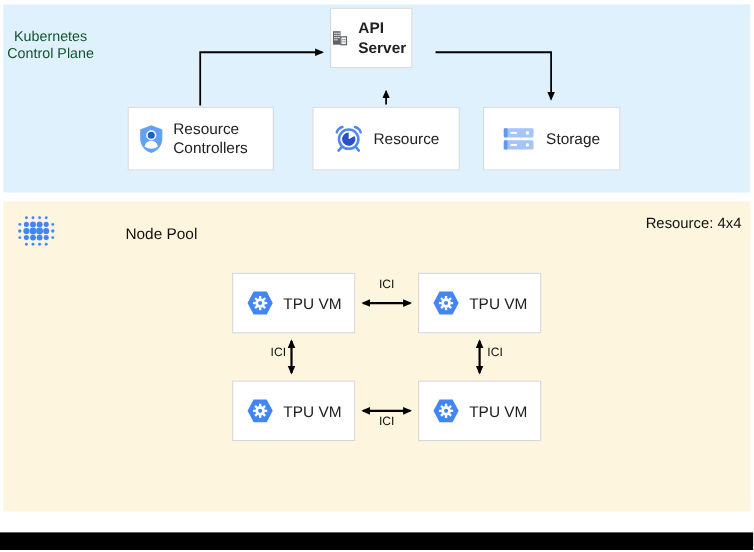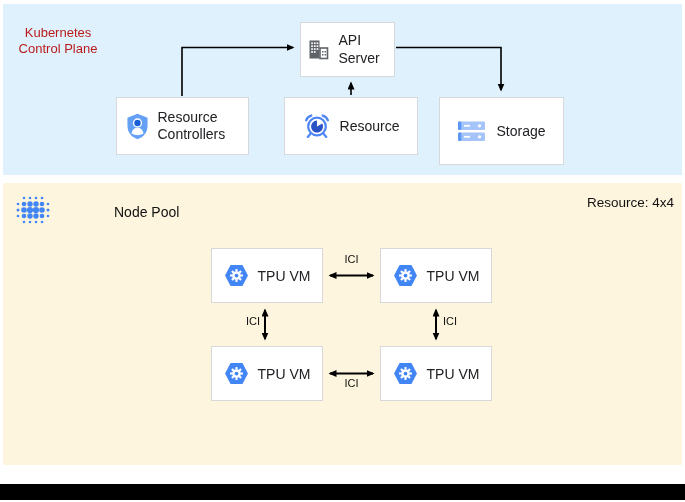--- a/index.html
+++ b/index.html
@@ -5,40 +5,40 @@
   html,body { margin:0; padding:0; background:#ffffff; }
   .stage {
     position:relative; width:685px; height:502px; overflow:hidden;
     font-family:"Liberation Sans", sans-serif; color:#1f1f1f; background:#ffffff;
   }
   .panel { position:absolute; }
   .panel-cp { left:3px; top:4px; width:679px; height:171px; background:#dff1fc; }
   .panel-np { left:3px; top:183px; width:679px; height:282px; background:#fdf5dd; }
 
   .cp-title {
-    position:absolute; left:12px; top:25px; width:92px;
-    text-align:center; font-size:13px; line-height:16px; color:#b91c1c;
+    position:absolute; left:0; top:25px; width:92px;
+    text-align:center; font-size:13px; line-height:16px; color:#14532d;
   }
   .np-title { position:absolute; left:66px; top:204px; font-size:14px; color:#111111;margin-left:48px; }
   .np-dots  { position:absolute; left:14px; top:191px; width:38px; height:38px; }
 
   .machine-info {
     position:absolute; right:11px; top:194px; text-align:right;
     font-size:13.5px; line-height:17px; color:#111111;
   }
 
   .node-box {
     position:absolute; background:#ffffff; border:1px solid #d6d8db;
     box-sizing:border-box; display:flex; align-items:center; justify-content:center;
     gap:9px; font-size:14px; color:#202124;
   }
-  .box-api        { left:300px; top:22px;  width:95px;  height:55px; }
+  .box-api        { left:300px; top:7px;  width:75px;  height:55px;font-weight:bold; }
   .box-rc         { left:116px; top:97px;  width:133px; height:58px; }
   .box-sched      { left:284px; top:97px;  width:134px; height:58px; }
-  .box-storage    { left:439px; top:97px;  width:125px; height:68px; }
+  .box-storage    { left:439px; top:97px;  width:125px; height:58px; }
   .box-tpu-tl     { left:211px; top:248px; width:112px; height:55px; }
   .box-tpu-tr     { left:380px; top:248px; width:112px; height:55px; }
   .box-tpu-bl     { left:211px; top:346px; width:112px; height:55px; }
   .box-tpu-br     { left:380px; top:346px; width:112px; height:55px; }
   .box-label { white-space:pre-line; }
   .label-narrow { max-width:50px; line-height:1.25; }
   .label-wrap   { max-width:82px; line-height:1.25; }
 
   .arrows { position:absolute; left:0; top:0; width:685px; height:502px; pointer-events:none; }
 

